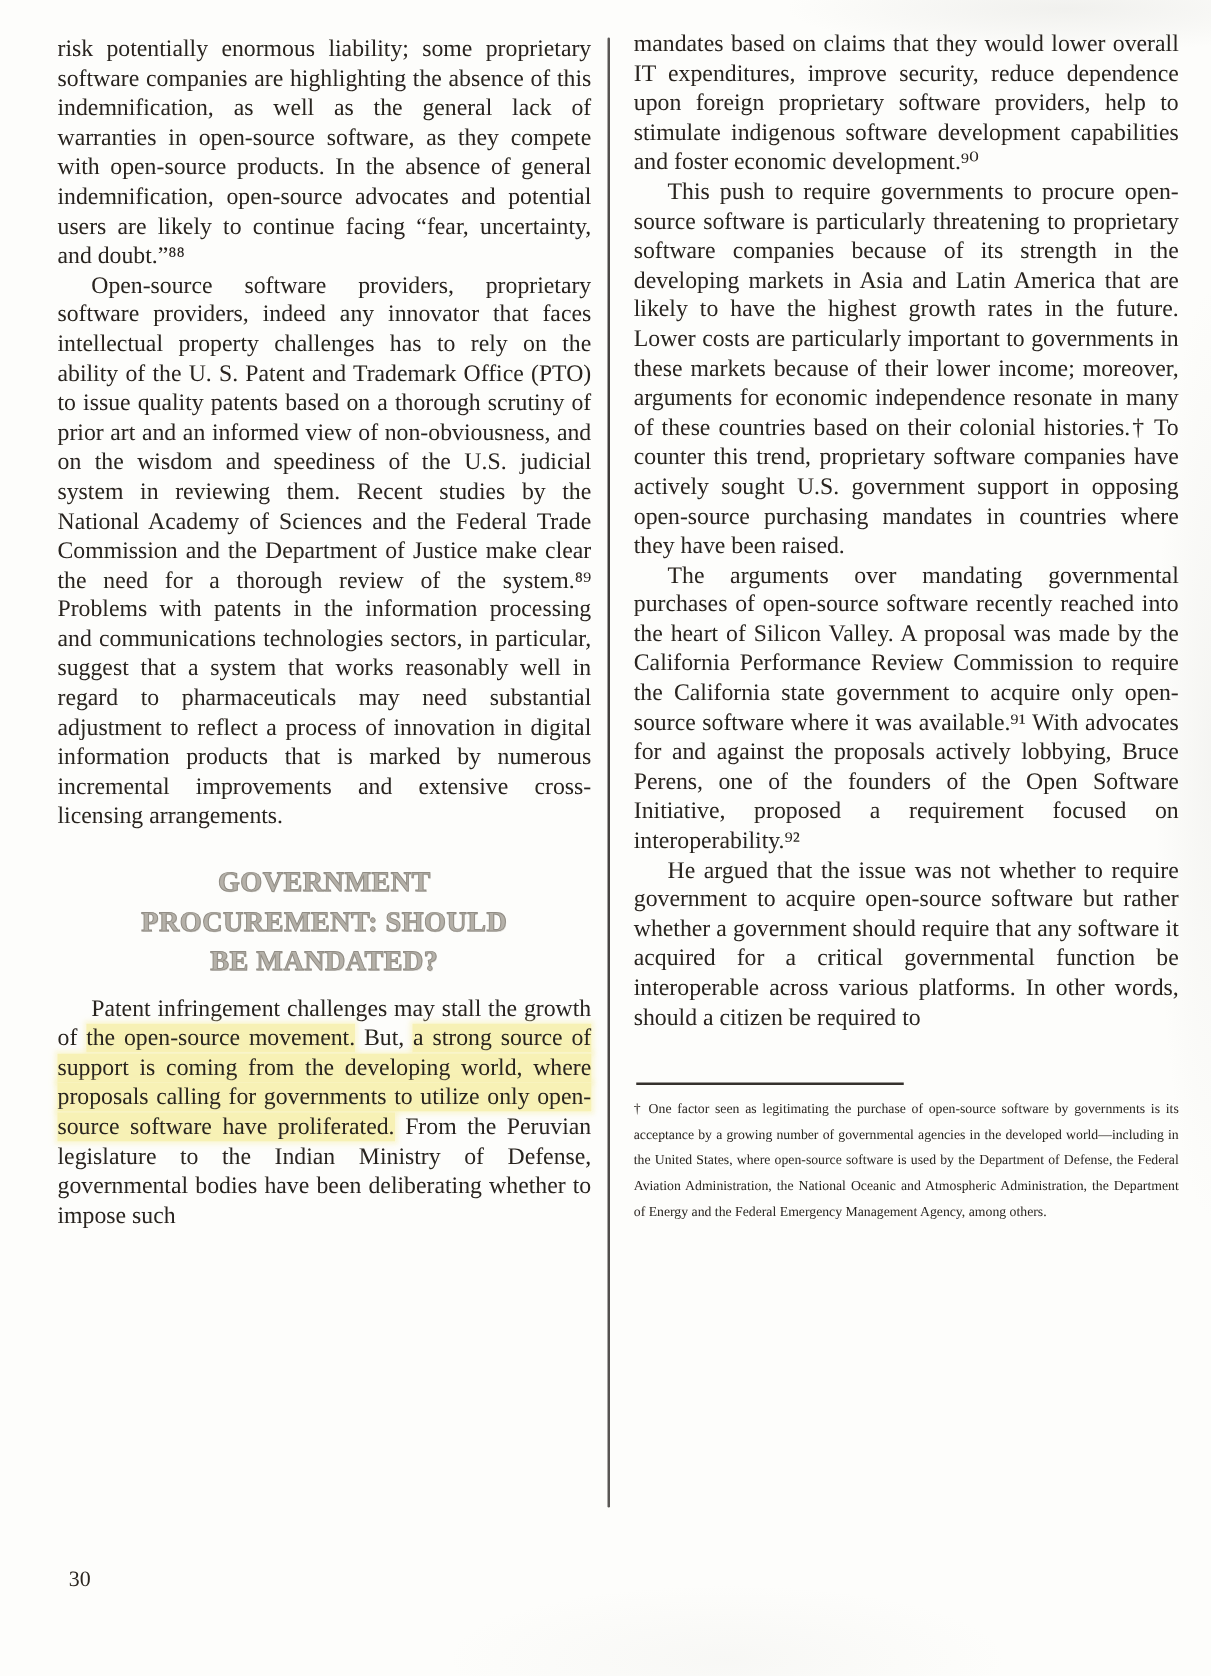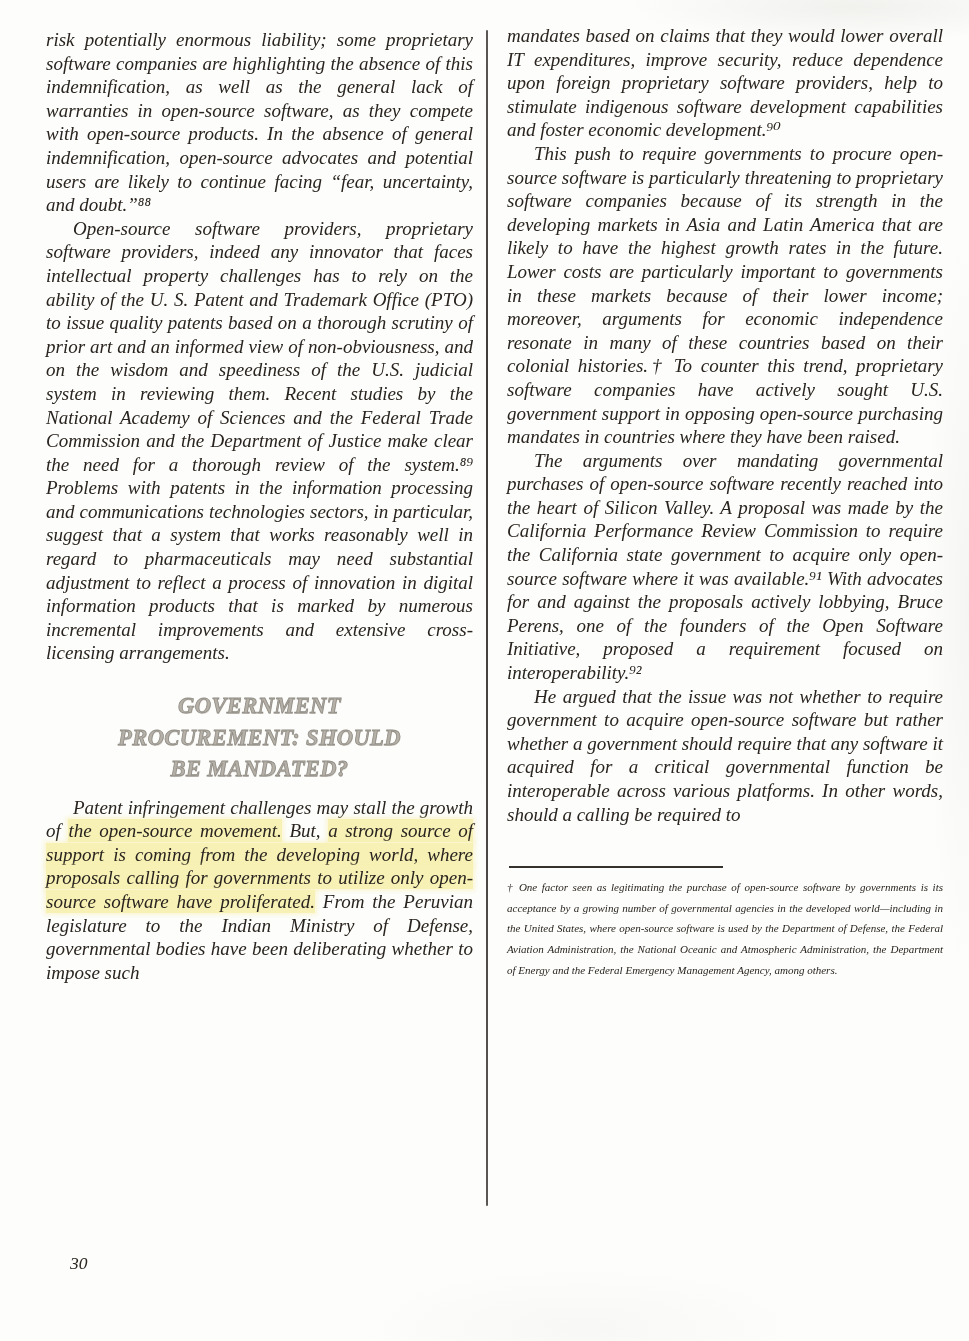--- a/index.html
+++ b/index.html
@@ -12,21 +12,20 @@
     width: 969px;
     height: 1341px;
     background-color: #fdfdfb;
     background-image:
       radial-gradient(ellipse 320px 50px at 88% 0.5%, rgba(175,175,168,0.16), transparent 70%),
       radial-gradient(ellipse 60px 500px at 100% 45%, rgba(185,185,178,0.12), transparent 75%),
       radial-gradient(ellipse 300px 80px at 60% 99%, rgba(185,185,178,0.08), transparent 75%);
     font-family: "Liberation Serif", "DejaVu Serif", serif;
     color: #29241f;
     overflow: hidden;
-    font-style: italic;
   }
   .col {
     position: absolute;
     text-align: justify;
     font-size: 19px;
     line-height: 23.6px;
     hyphens: auto;
     -webkit-hyphens: auto;
   }
   .col-left  { left: 46px;  top: 28px; width: 427px; }
@@ -68,21 +67,21 @@
     border-top: 2px solid #35312d;
     margin: 0 0 9px 2px;
   }
   .footnote {
     font-size: 11px;
     line-height: 20.6px;
     text-align: justify;
   }
   .page-number {
     position: absolute;
-    left: 70px;
+    left: 55px;
     top: 1253px;
     font-size: 17.5px;
     color: #2b2620;
   }
 </style>
 </head>
 <body>
 
 <div class="page">
 
@@ -96,21 +95,21 @@
       </h2>
     <p class="indent"><span>Patent infringement challenges may stall the growth of </span><span class="hl">the open-source movement.</span><span> But, </span><span class="hl">a strong source of support is coming from the developing world, where proposals calling for governments to utilize only open-source software have proliferated.</span><span> From the Peruvian legislature to the Indian Ministry of Defense, governmental bodies have been deliberating whether to impose such</span></p>
   </div>
 
   <div class="divider"></div>
 
   <div class="col col-right">
     <p>mandates based on claims that they would lower overall IT expenditures, improve security, reduce dependence upon foreign proprietary software providers, help to stimulate indigenous software development capabilities and foster economic development.⁹⁰</p>
     <p class="indent">This push to require governments to procure open-source software is particularly threatening to proprietary software companies because of its strength in the developing markets in Asia and Latin America that are likely to have the highest growth rates in the future. Lower costs are particularly important to governments in these markets because of their lower income; moreover, arguments for economic independence resonate in many of these countries based on their colonial histories.† To counter this trend, proprietary software companies have actively sought U.S. government support in opposing open-source purchasing mandates in countries where they have been raised.</p>
     <p class="indent">The arguments over mandating governmental purchases of open-source software recently reached into the heart of Silicon Valley. A proposal was made by the California Performance Review Commission to require the California state government to acquire only open-source software where it was available.⁹¹ With advocates for and against the proposals actively lobbying, Bruce Perens, one of the founders of the Open Software Initiative, proposed a requirement focused on interoperability.⁹²</p>
-    <p class="indent">He argued that the issue was not whether to require government to acquire open-source software but rather whether a government should require that any software it acquired for a critical governmental function be interoperable across various platforms. In other words, should a calling be required to</p>
+    <p class="indent">He argued that the issue was not whether to require government to acquire open-source software but rather whether a government should require that any software it acquired for a critical governmental function be interoperable across various platforms. In other words, should a citizen be required to</p>
     <div class="footnote-block">
       <div class="footnote-rule"></div>
       <p class="footnote">† One factor seen as legitimating the purchase of open-source software by governments is its acceptance by a growing number of governmental agencies in the developed world—including in the United States, where open-source software is used by the Department of Defense, the Federal Aviation Administration, the National Oceanic and Atmospheric Administration, the Department of Energy and the Federal Emergency Management Agency, among others.</p>
     </div>
   </div>
 
   <div class="page-number">30</div>
 
 </div>
 

